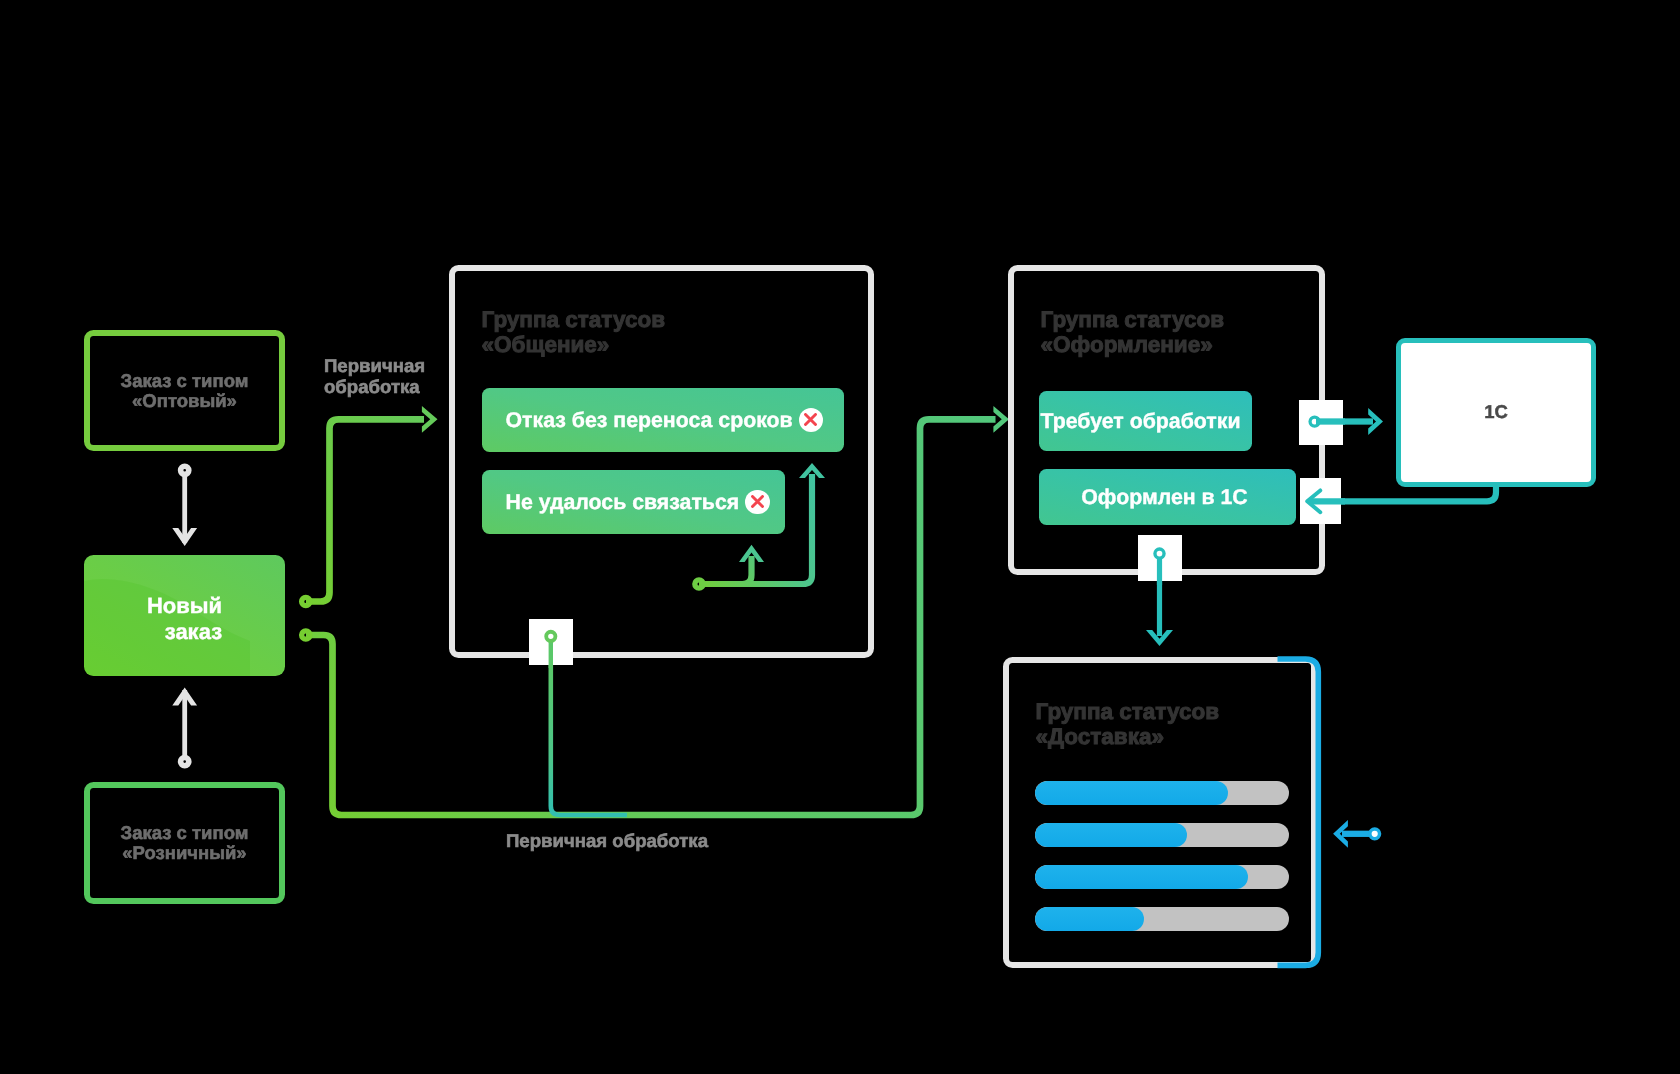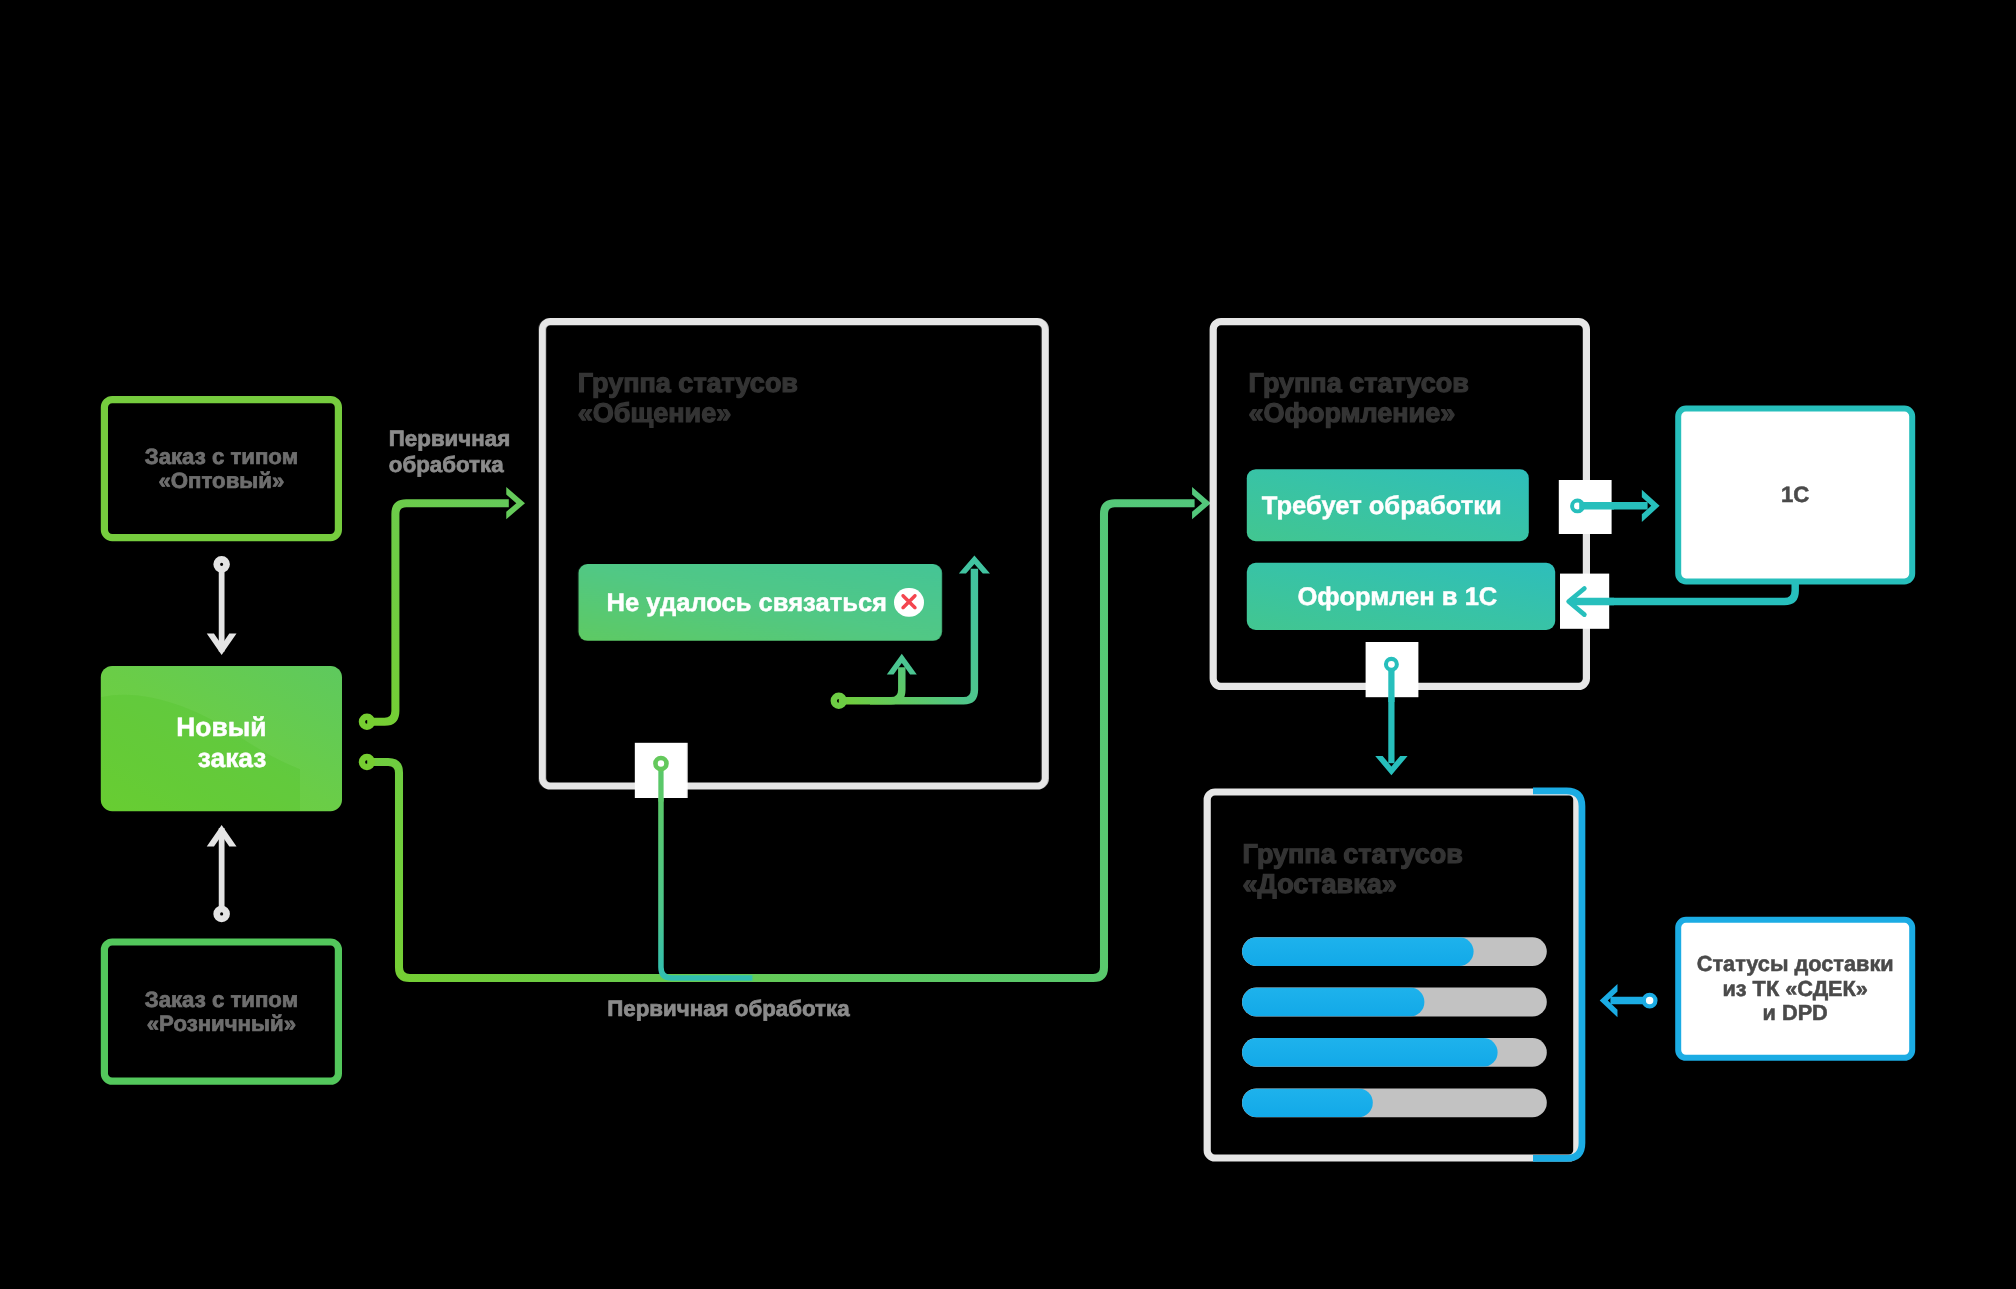--- a/index.html
+++ b/index.html
@@ -161,41 +161,50 @@
 обработка</div>
 
   <div class="abs elabel" style="left:506px;top:830px;width:420px;">Первичная обработка</div>
 
   <div class="abs group" style="left:449px;top:265px;width:425px;height:393px;">
   </div>
   <div class="abs gtitle" style="left:481.5px;top:306.8px;width:330px;font-weight:700;font-size:22.5px;
               color:#343434;line-height:25.4px;white-space:pre-line;">Группа статусов
 «Общение»</div>
 
+  <div class="abs pill" style="left:482px;top:388px;width:362px;height:64px;
+              background:linear-gradient(to top right,#5eca63 0%,#51c885 50%,#45c596 100%);">
+    <span>Отказ без переноса сроков</span>
+    <span class="xi">
+      <svg width="13" height="13" viewBox="0 0 13 13">
+        <path d="M1.5 1.5 L11.5 11.5 M11.5 1.5 L1.5 11.5" stroke="#f4454f" stroke-width="2.9" stroke-linecap="round"></path>
+      </svg>
+    </span>
+  </div>
 
   <div class="abs pill" style="left:482px;top:470px;width:303px;height:64px;
               background:linear-gradient(to top right,#5eca63 0%,#51c885 50%,#45c596 100%);">
     <span>Не удалось связаться</span>
     <span class="xi">
       <svg width="13" height="13" viewBox="0 0 13 13">
         <path d="M1.5 1.5 L11.5 11.5 M11.5 1.5 L1.5 11.5" stroke="#f4454f" stroke-width="2.9" stroke-linecap="round"></path>
       </svg>
     </span>
   </div>
 
 
   <div class="abs wsq" style="left:529px;top:619px;width:44px;height:46px;"></div>
 
   <div class="abs group" style="left:1008px;top:265px;width:317px;height:310px;">
   </div>
   <div class="abs gtitle" style="left:1040.5px;top:306.8px;width:290px;font-weight:700;font-size:22.5px;
               color:#343434;line-height:25.4px;white-space:pre-line;">Группа статусов
 «Оформление»</div>
 
-  <div class="abs pill" style="left:1039px;top:391px;width:235px;height:60px;justify-content:center;
+  <div class="abs pill" style="left:1039px;top:391px;width:213px;height:60px;justify-content:center;
               padding-left:12px;
               background:linear-gradient(to top right,#42c690 0%,#38c3a6 50%,#2ebebb 100%);">
     <span>Требует обработки</span>
   </div>
 
   <div class="abs pill" style="left:1039px;top:469px;width:257px;height:56px;justify-content:center;
               padding-left:16px;
               background:linear-gradient(to top right,#42c690 0%,#38c3a6 50%,#2ebebb 100%);">
     <span>Оформлен в 1С</span>
   </div>
@@ -225,26 +234,20 @@
   <div class="abs pbar" style="left:1035px;top:823px;width:254px;height:24px;">
     <i style="width: 60%;"></i>
   </div>
   <div class="abs pbar" style="left:1035px;top:865px;width:254px;height:24px;">
     <i style="width: 84%;"></i>
   </div>
   <div class="abs pbar" style="left:1035px;top:907px;width:254px;height:24px;">
     <i style="width: 43%;"></i>
   </div>
 
-  <div class="abs wbox" style="left:1396px;top:764px;width:200px;height:120px;border:5.2px solid #1bace4;
-              font-size:18.1px;white-space:pre-line;">
-    <span style="white-space:pre-line">Статусы доставки
-из ТК «СДЕК»
-и DPD</span>
-  </div>
 
   <svg class="layer" viewBox="0 0 1680 1074" style="z-index:5">
     <path d="M1316 421.5 L1345 421.5" fill="none" stroke="#27bfbc" stroke-width="6.3"></path>
     <circle cx="1314.6" cy="421.6" r="4.55" fill="none" stroke="#27bfbc" stroke-width="3.3"></circle>
     <path d="M1309 501.3 L1345 501.3" fill="none" stroke="#27bfbc" stroke-width="6.3"></path>
     <path d="M1320.3 490.4 L1307.2 501.3 L1320.3 512.2" fill="none" stroke="#27bfbc" stroke-width="3.9" stroke-linecap="round" stroke-linejoin="round"></path>
     <path d="M1159.5 557.5 L1159.5 585" fill="none" stroke="#27bfbc" stroke-width="5.2"></path>
     <circle cx="1159.5" cy="553.6" r="4.55" fill="none" stroke="#27bfbc" stroke-width="3.4"></circle>
     <path d="M550.8 640 L550.8 668" fill="none" stroke="#5ac869" stroke-width="4.4"></path>
     <circle cx="550.8" cy="636.3" r="4.6" fill="none" stroke="#64c95c" stroke-width="3.85"></circle>

